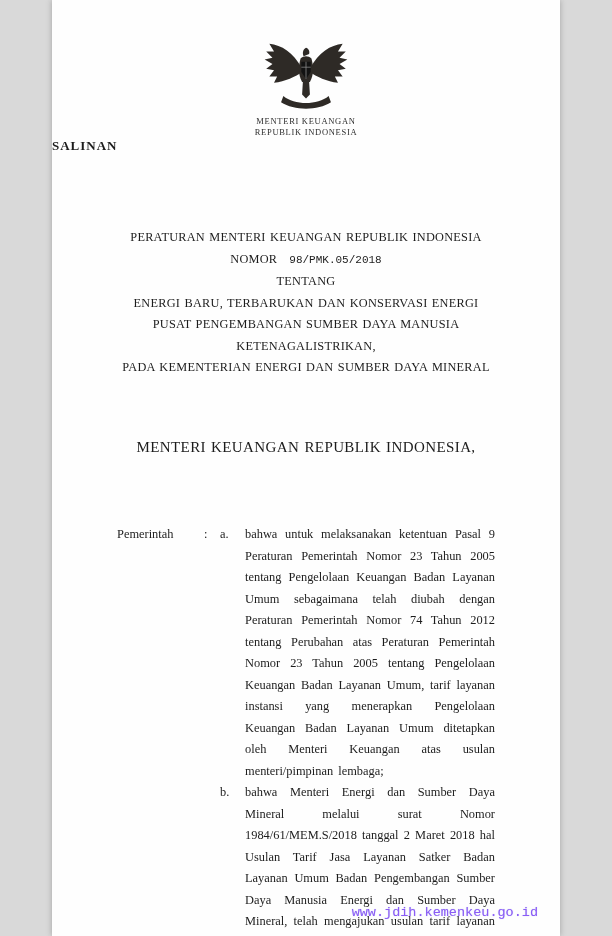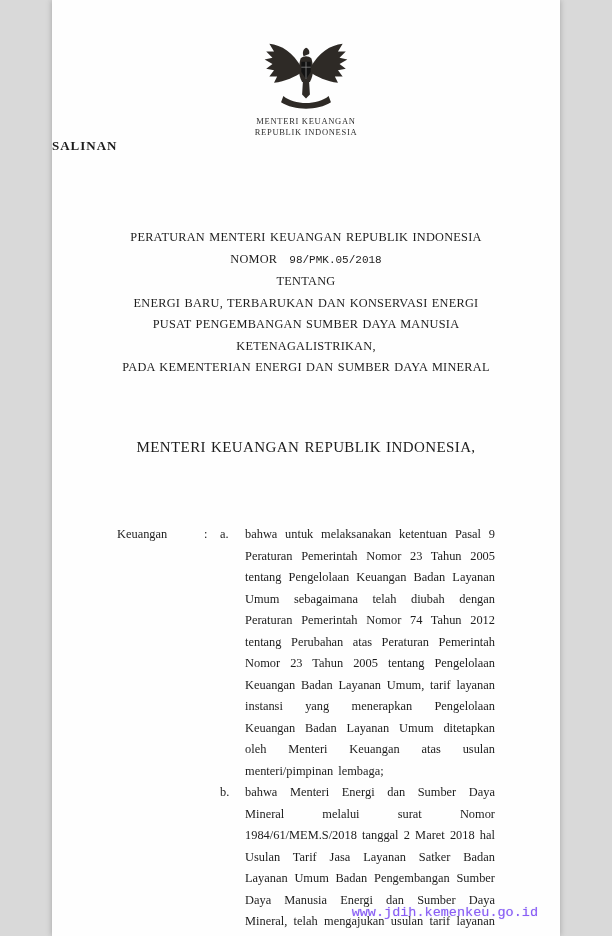--- a/index.html
+++ b/index.html
@@ -131,21 +131,21 @@
     </div>
     <div>TENTANG</div>
     <div>ENERGI BARU, TERBARUKAN DAN KONSERVASI ENERGI</div>
     <div>PUSAT PENGEMBANGAN SUMBER DAYA MANUSIA KETENAGALISTRIKAN,</div>
     <div>PADA KEMENTERIAN ENERGI DAN SUMBER DAYA MINERAL</div>
   </div>
 
   <div class="authority">MENTERI KEUANGAN REPUBLIK INDONESIA,</div>
 
   <div class="preamble">
-    <div class="preamble-label">Keuangan</div>
+    <div class="preamble-label">Pemerintah</div>
     <div class="preamble-colon">:</div>
     <div class="preamble-items">
       <div class="preamble-item">
         <div class="item-label">a.</div>
         <div class="item-text">bahwa untuk melaksanakan ketentuan Pasal 9 Peraturan Pemerintah Nomor 23 Tahun 2005 tentang Pengelolaan Keuangan Badan Layanan Umum sebagaimana telah diubah dengan Peraturan Pemerintah Nomor 74 Tahun 2012 tentang Perubahan atas Peraturan Pemerintah Nomor 23 Tahun 2005 tentang Pengelolaan Keuangan Badan Layanan Umum, tarif layanan instansi yang menerapkan Pengelolaan Keuangan Badan Layanan Umum ditetapkan oleh Menteri Keuangan atas usulan menteri/pimpinan lembaga;</div>
       </div>
       <div class="preamble-item">
         <div class="item-label">b.</div>
         <div class="item-text justify-last">bahwa Menteri Energi dan Sumber Daya Mineral melalui surat Nomor 1984/61/MEM.S/2018 tanggal 2 Maret 2018 hal Usulan Tarif Jasa Layanan Satker Badan Layanan Umum Badan Pengembangan Sumber Daya Manusia Energi dan Sumber Daya Mineral, telah mengajukan usulan tarif layanan Badan Layanan Umum Pusat Pengembangan Sumber Daya Manusia</div>
       </div>

